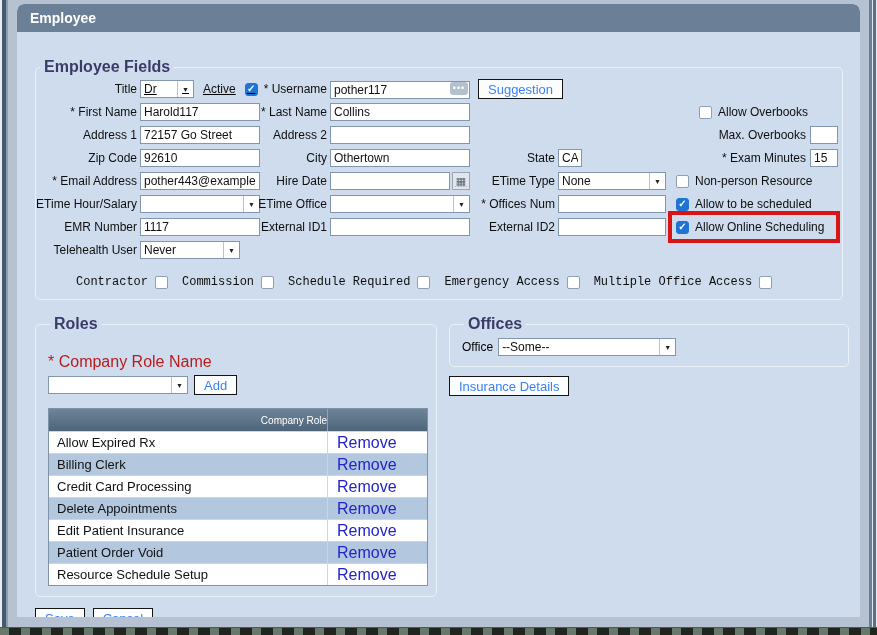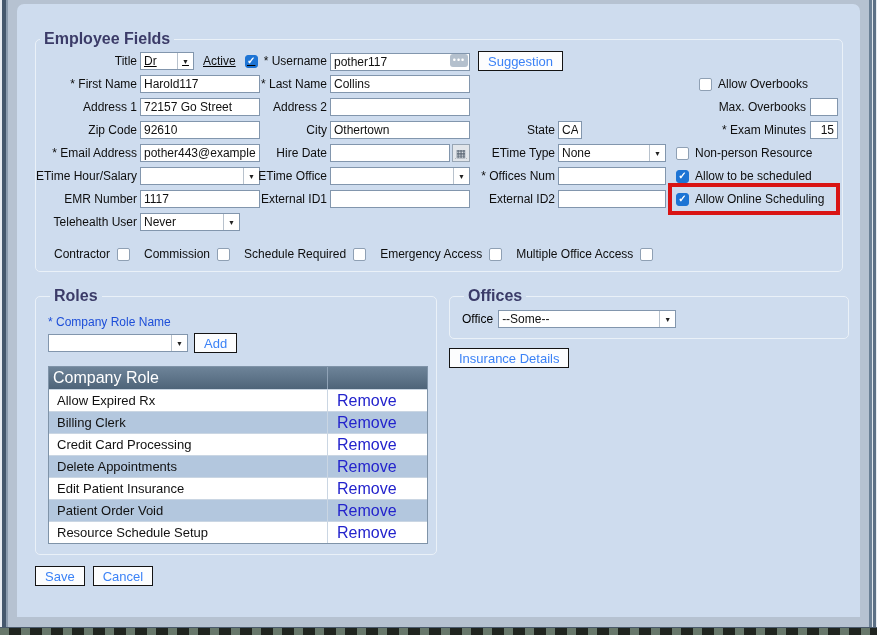--- a/index.html
+++ b/index.html
@@ -37,21 +37,21 @@
 
   .gr1{grid-row:1} .gr2{grid-row:2} .gr3{grid-row:3} .gr4{grid-row:4}
   .gr5{grid-row:5} .gr6{grid-row:6} .gr7{grid-row:7} .gr8{grid-row:8}
   .gc1{grid-column:1} .gc2{grid-column:2} .gc3{grid-column:3} .gc4{grid-column:4}
   .gc5{grid-column:5} .gc6{grid-column:6} .gc7{grid-column:7} .gc57{grid-column:5/8}
 
   .lbl { font-size:12px; color:#0e0e0e; text-align:right; white-space:nowrap; justify-self:end; }
 
   .inp { height:18px; width:100%; border:1px solid #8296ad; background:#fff;
     font:12px "Liberation Sans", sans-serif; padding:0 3px; color:#111; }
-  .inp-sm { width:28px;text-align:right; }
+  .inp-sm { width:28px; }
   .inp-state { width:24px; }
 
   .dd { display:flex; height:18px; background:#fff; border:1px solid #8296ad; align-items:stretch; }
   .dd-val { flex:1; font-size:12px; padding:1px 3px; color:#111; white-space:nowrap; overflow:hidden; }
   .dd-btn { width:16px; border-left:1px solid #b8c2cd; display:flex; align-items:center; justify-content:center; }
   .dd-btn::after { content:"▼"; font-size:7px; color:#222; }
   .dd-54{width:54px} .dd-100{width:100px} .dd-140{width:140px} .dd-178{width:178px} .dd-full{width:100%}
 
   .cb { width:13px; height:13px; border:1px solid #8fa0b4; background:#fff; border-radius:2px;
     display:inline-flex; align-items:center; justify-content:center; flex:none; }
@@ -74,52 +74,55 @@
   .ellipsis-btn { position:absolute; right:2px; top:2px; width:18px; height:13px;
     background:#b4c0cd; border-radius:3px; color:#fff; font-size:9px; line-height:12px;
     text-align:center; letter-spacing:1px; cursor:pointer; }
   .cal-btn { width:18px; height:18px; margin-left:2px; background:#e2e6eb; border:1px solid #97a5b4;
     display:flex; align-items:center; justify-content:center; font-size:11px; color:#5a6674; flex:none; cursor:pointer; }
 
   .btn { background:#fcfdfe; border:1px solid #141414; color:#3b82f6;
     font:13px "Liberation Sans", sans-serif; padding:1px 9px; height:20px; cursor:pointer; }
   .btn-suggestion { justify-self:start; margin-left:5px; }
 
-  .cb-bottom-row { display:flex; align-items:center; gap:14px; margin:16px 0 0 16px; }
+  .cb-bottom-row { display:flex; align-items:center; gap:14px; margin:16px 0 0 38px;font-family:Liberation Mono, monospace; }
   .cbl-rev { display:flex; align-items:center; gap:7px; font-size:12px; color:#0e0e0e; }
 
   .two-col { display:flex; align-items:flex-start; gap:12px; margin-top:15px; }
 
   .fs-roles { width:398px; padding:2px 8px 10px 12px; }
-  .role-name-label { font-size:12px; color:#1d4ed8; margin-top:8px; }
+  .role-name-label { font-size:16px; color:#b91c1c; margin-top:18px; }
   .role-add-row { display:flex; align-items:center; gap:6px; margin-top:4px; }
 
   .role-table { width:380px; margin-top:13px; border:1px solid #7f93a8; background:#fff; }
   .rt-head { display:flex; height:22px; align-items:center;
     background:linear-gradient(#6e8499,#4e6479); color:#fff; }
-  .rt-head .rt-c1 { flex:1; padding-left:4px; font-size:16px; }
+  .rt-head .rt-c1 { flex:1; padding-left:4px; font-size:10px;text-align:right; }
   .rt-head .rt-c2 { width:100px; align-self:stretch; border-left:1px solid #90a3b7; }
   .rt-row { display:flex; height:22px; align-items:center; border-top:1px solid #cad6e3; background:#fff; }
   .rt-body .rt-row:nth-child(even) { background:#b3c7de; }
   .rt-row .rt-c1 { flex:1; padding-left:8px; font-size:13px; color:#111; }
   .rt-row .rt-c2 { width:100px; border-left:1px solid #cad6e3; align-self:stretch; display:flex; align-items:center; }
   .remove-link { color:#2323cc; font-size:16px; padding-left:9px; text-decoration:none; cursor:pointer; }
 
   .right-col { flex:1; }
   .fs-offices { width:400px; padding:2px 10px 10px 12px; }
   .office-row { display:flex; align-items:center; gap:5px; margin-top:3px; font-size:12px; }
   .btn-insurance { margin-top:9px; }
 
   .footer-btns { display:flex; gap:8px; margin:11px 0 0 0; }
 </style>
 </head>
 <body>
 
 <div class="screen">
   <div class="window">
+    <div class="titlebar">
+      <span>Employee</span>
+    </div>
     <div class="content">
 
       <fieldset class="fs fs-employee">
         <legend>Employee Fields</legend>
         <div class="ef-grid">
 
           <span class="lbl gr1 gc1">Title</span>
           <div class="flexrow gr1 gc2">
             <div class="dd dd-54">
               <span class="dd-val">Dr</span>

